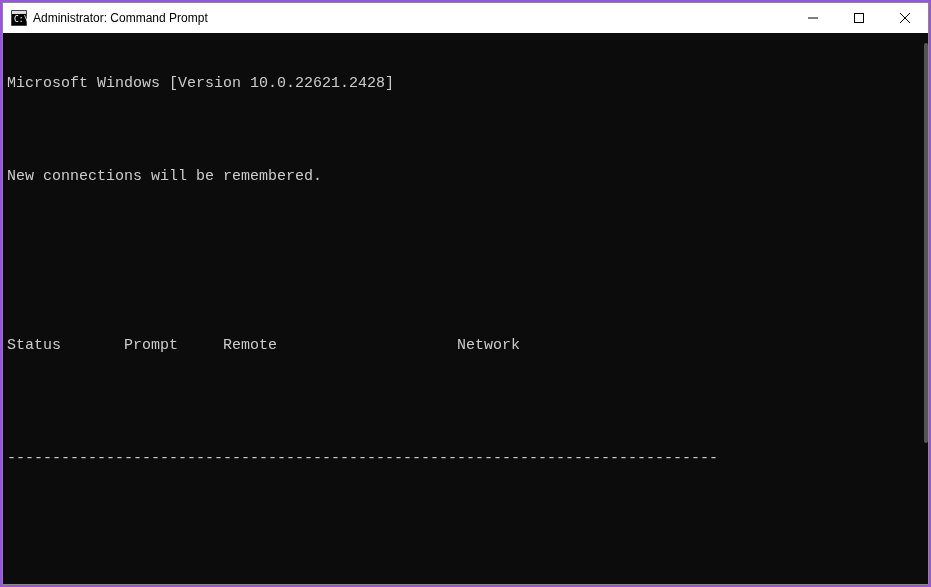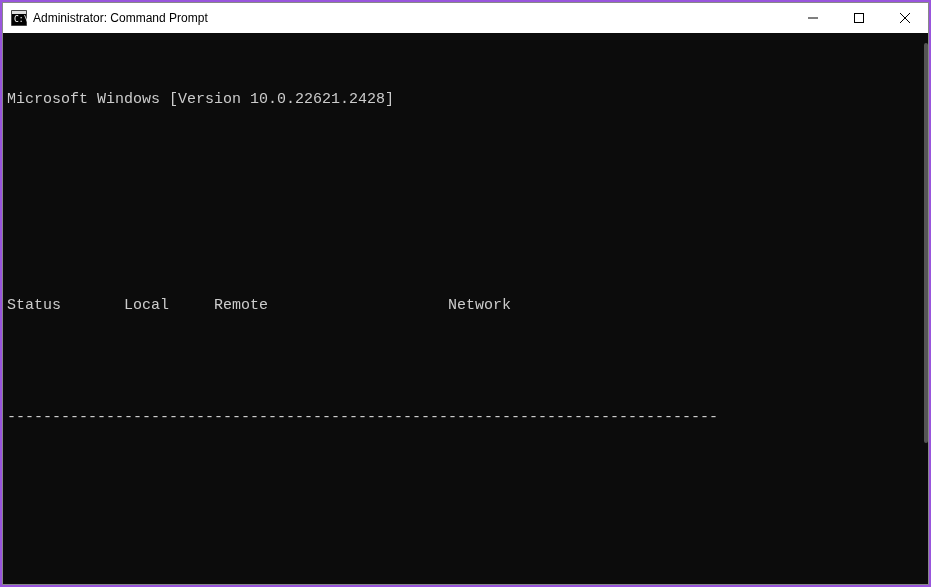--- a/index.html
+++ b/index.html
@@ -56,21 +56,21 @@
       font-family: inherit;
     }
     .win-btn svg { width: 10px; height: 10px; }
     .terminal {
       flex: 1;
       background: #0c0c0c;
       color: #cccccc;
       font-family: Consolas, "Courier New", monospace;
       font-size: 15px;
       line-height: 1.25;
-      padding: 20px 4px;
+      padding: 4px 4px;
       position: relative;
       white-space: pre;
       overflow: hidden;
     }
     .terminal-line {
       white-space: pre;
     }
     .scrollbar {
       position: absolute;
       right: 0;
@@ -118,23 +118,24 @@
           <line x1="0" y1="0" x2="10" y2="10" stroke="#000" stroke-width="1"></line>
           <line x1="10" y1="0" x2="0" y2="10" stroke="#000" stroke-width="1"></line>
         </svg>
       </button>
     </div>
   </div>
 
   <div class="terminal">
     <div class="terminal-line">Microsoft Windows [Version 10.0.22621.2428]</div>
     <div class="terminal-line"></div>
+    <div class="terminal-line">New connections will be remembered.</div>
     <div class="terminal-line">&nbsp;</div>
     <div class="terminal-line">&nbsp;</div>
-    <div class="terminal-line">Status       Local     Remote                    Network</div>
+    <div class="terminal-line">Status       Prompt     Remote                    Network</div>
     <div class="terminal-line">&nbsp;</div>
     <div class="terminal-line">-------------------------------------------------------------------------------</div>
     
     
     
     
     
 
     <div class="scrollbar">
       <div class="scrollbar-thumb"></div>

